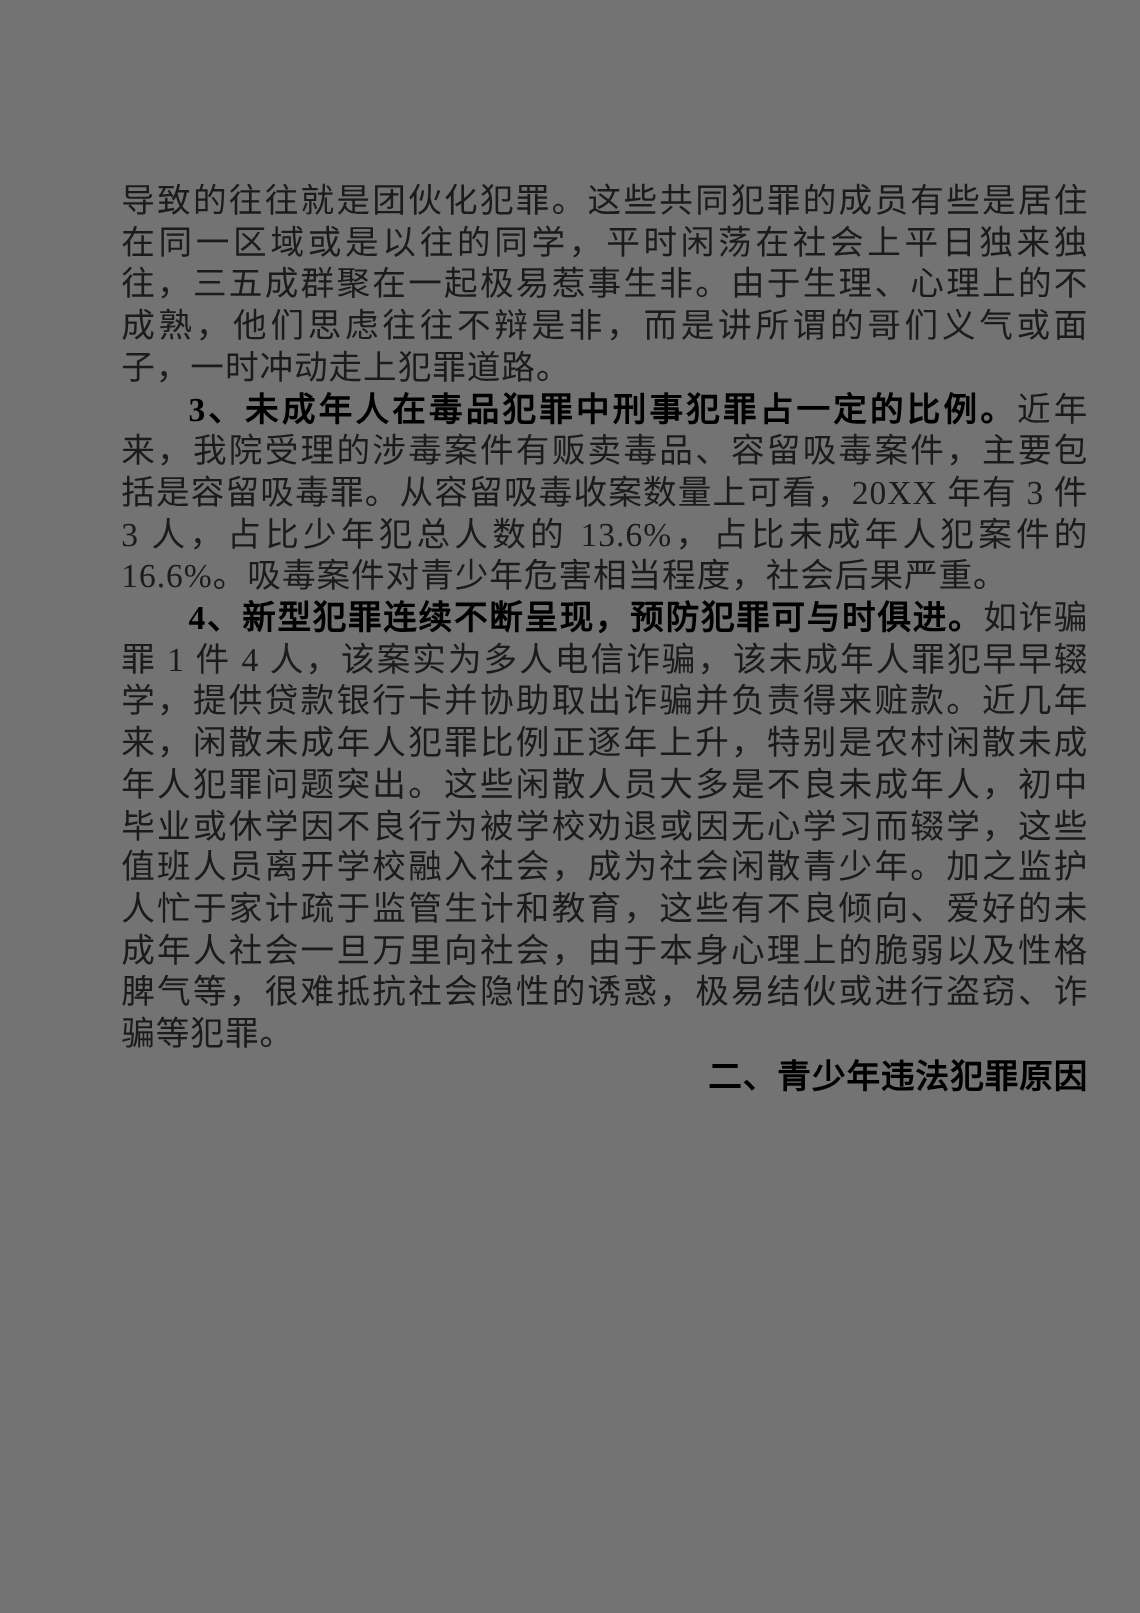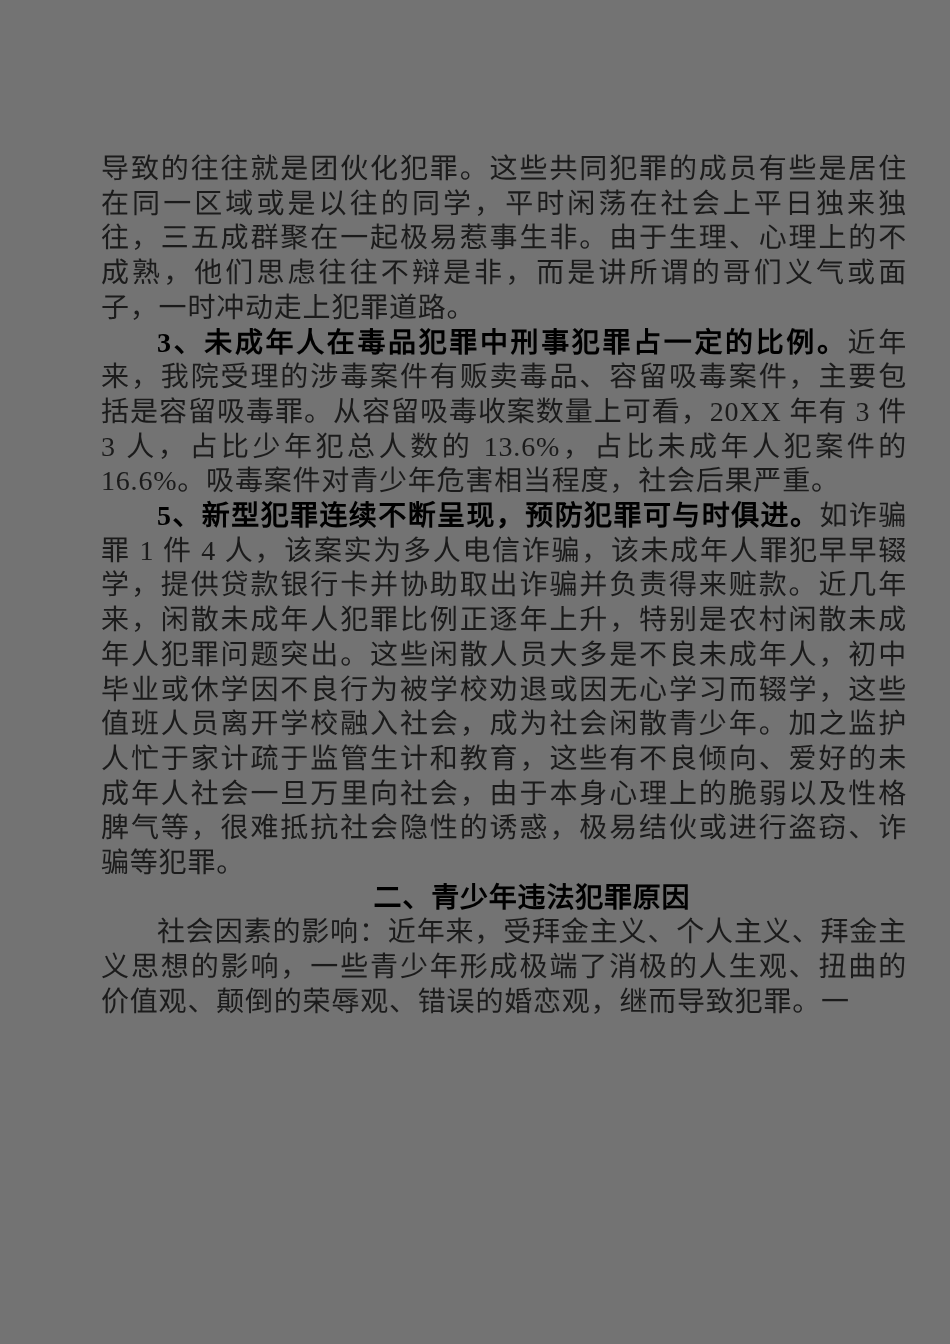--- a/index.html
+++ b/index.html
@@ -42,35 +42,34 @@
   }
   .section-heading {
     margin: 0;
     font-size: 28px;
     line-height: 34.7px;
     letter-spacing: 0.8px;
     text-indent: 2em;
     font-family: "Liberation Sans", "DejaVu Sans", sans-serif;
     font-weight: 700;
     color: #000000;
-    text-align: center;
+    text-align: right;
   }
 </style>
 </head>
 <body>
 
 <div class="page">
   <div class="text-block">
 
     <p class="para">导致的往往就是团伙化犯罪。这些共同犯罪的成员有些是居住在同一区域或是以往的同学，平时闲荡在社会上平日独来独往，三五成群聚在一起极易惹事生非。由于生理、心理上的不成熟，他们思虑往往不辩是非，而是讲所谓的哥们义气或面子，一时冲动走上犯罪道路。</p>
 
     <p class="para indent"><span class="lead-bold">3、未成年人在毒品犯罪中刑事犯罪占一定的比例。</span><span>近年来，我院受理的涉毒案件有贩卖毒品、容留吸毒案件，主要包括是容留吸毒罪。从容留吸毒收案数量上可看，20XX 年有 3 件 3 人，占比少年犯总人数的 13.6%，占比未成年人犯案件的 16.6%。吸毒案件对青少年危害相当程度，社会后果严重。</span></p>
 
-    <p class="para indent"><span class="lead-bold">5、新型犯罪连续不断呈现，预防犯罪可与时俱进。</span><span>如诈骗罪 1 件 4 人，该案实为多人电信诈骗，该未成年人罪犯早早辍学，提供贷款银行卡并协助取出诈骗并负责得来赃款。近几年来，闲散未成年人犯罪比例正逐年上升，特别是农村闲散未成年人犯罪问题突出。这些闲散人员大多是不良未成年人，初中毕业或休学因不良行为被学校劝退或因无心学习而辍学，这些值班人员离开学校融入社会，成为社会闲散青少年。加之监护人忙于家计疏于监管生计和教育，这些有不良倾向、爱好的未成年人社会一旦万里向社会，由于本身心理上的脆弱以及性格脾气等，很难抵抗社会隐性的诱惑，极易结伙或进行盗窃、诈骗等犯罪。</span></p>
+    <p class="para indent"><span class="lead-bold">4、新型犯罪连续不断呈现，预防犯罪可与时俱进。</span><span>如诈骗罪 1 件 4 人，该案实为多人电信诈骗，该未成年人罪犯早早辍学，提供贷款银行卡并协助取出诈骗并负责得来赃款。近几年来，闲散未成年人犯罪比例正逐年上升，特别是农村闲散未成年人犯罪问题突出。这些闲散人员大多是不良未成年人，初中毕业或休学因不良行为被学校劝退或因无心学习而辍学，这些值班人员离开学校融入社会，成为社会闲散青少年。加之监护人忙于家计疏于监管生计和教育，这些有不良倾向、爱好的未成年人社会一旦万里向社会，由于本身心理上的脆弱以及性格脾气等，很难抵抗社会隐性的诱惑，极易结伙或进行盗窃、诈骗等犯罪。</span></p>
 
 
     <h2 class="section-heading">二、青少年违法犯罪原因</h2>
 
 
-    <p class="para indent">社会因素的影响：近年来，受拜金主义、个人主义、拜金主义思想的影响，一些青少年形成极端了消极的人生观、扭曲的价值观、颠倒的荣辱观、错误的婚恋观，继而导致犯罪。一</p>
 
   </div>
 </div>
 
 </body></html>

